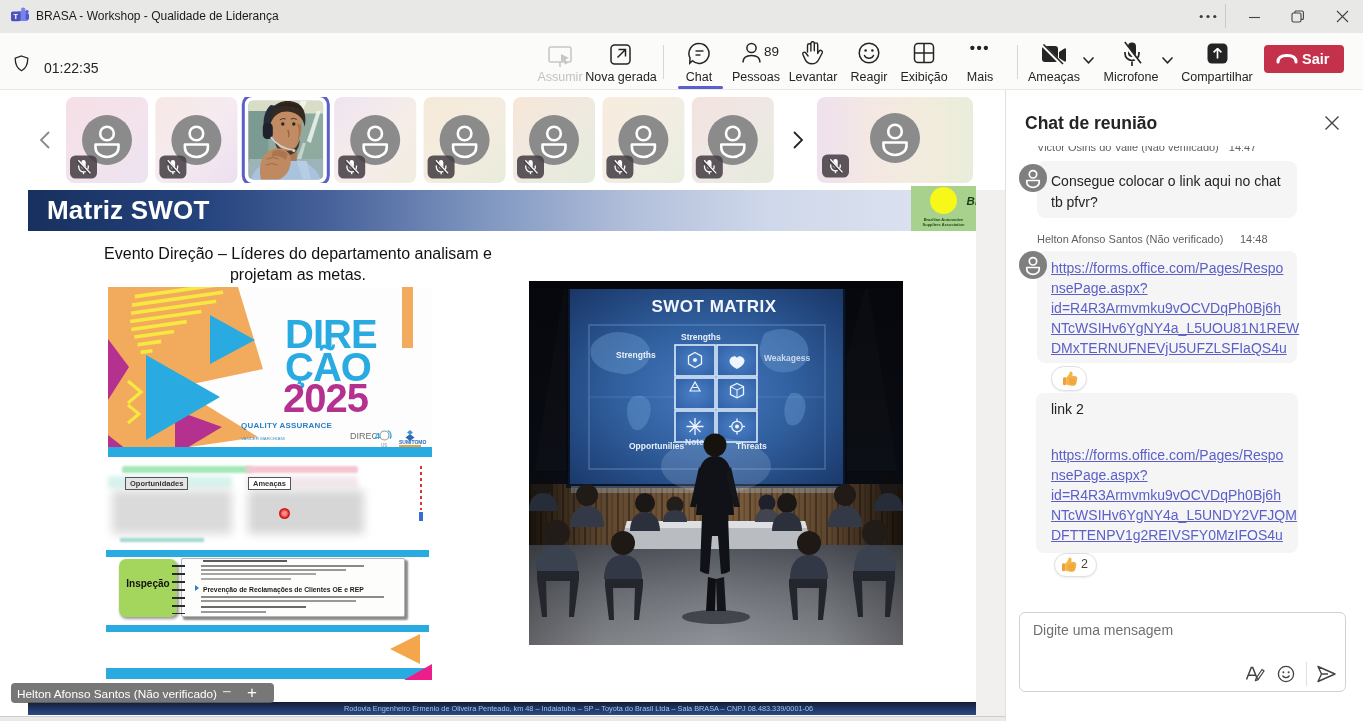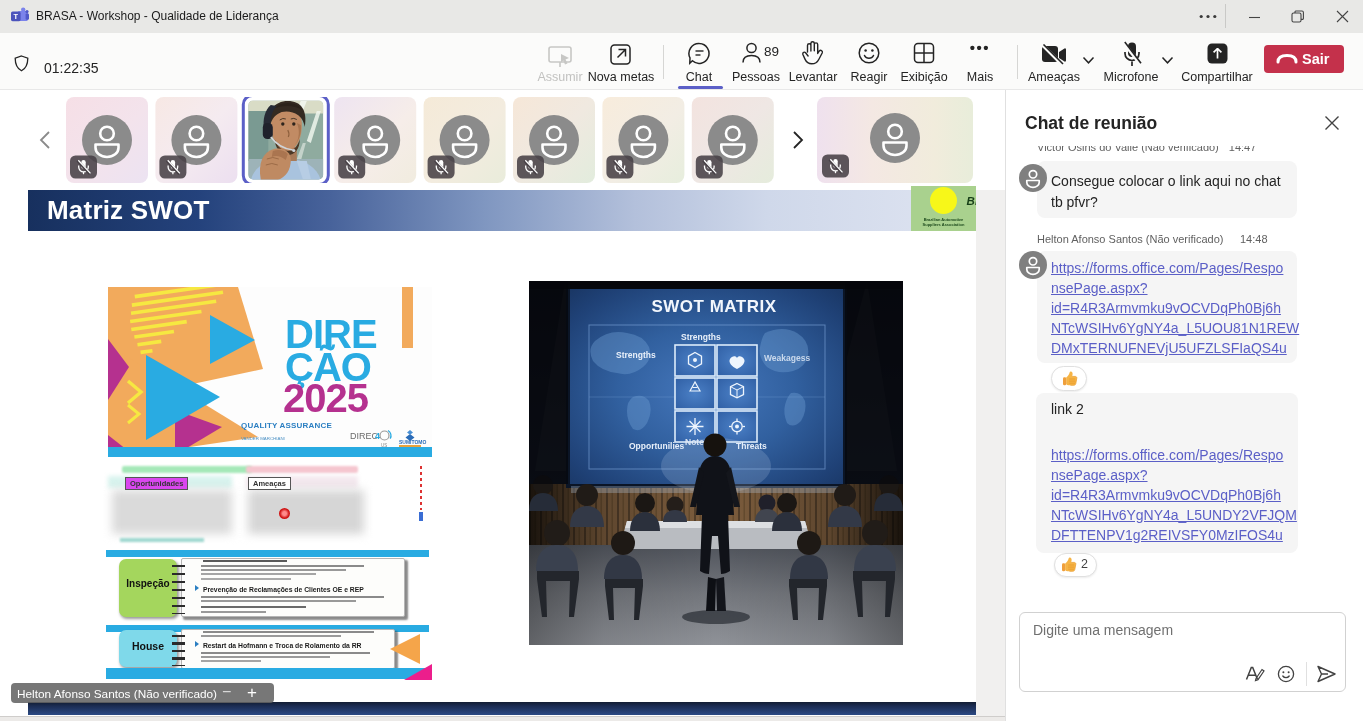--- a/index.html
+++ b/index.html
@@ -48,21 +48,21 @@
     <rect x="3" y="3" width="22" height="15" rx="2" fill="none" stroke="#c7c7c5" stroke-width="1.6"></rect>
     <line x1="14" y1="18" x2="14" y2="23" stroke="#c7c7c5" stroke-width="1.6"></line>
     <path d="M15 10 L23 14 L19.5 15.5 L21.5 19.5 L19 20.5 L17.3 16.5 L15 18.5 Z" fill="#c7c7c5"></path>
   </svg>
   <div class="abs" style="left:530px;top:37px;width:60px;text-align:center;font-size:12.5px;color:#c2c2c0;">Assumir</div>
 
   <svg class="abs" style="left:608px;top:9px" width="25" height="25" viewBox="0 0 25 25">
     <rect x="3" y="3" width="19" height="19" rx="3.5" fill="none" stroke="#242424" stroke-width="1.5"></rect>
     <path d="M10.5 7.5 h7 v7 M17.5 7.5 L9.5 15.5" fill="none" stroke="#242424" stroke-width="1.5"></path>
   </svg>
-  <div class="abs" style="left:581px;top:37px;width:80px;text-align:center;font-size:12.5px;color:#242424;">Nova metas</div>
+  <div class="abs" style="left:581px;top:37px;width:80px;text-align:center;font-size:12.5px;color:#242424;">Nova gerada</div>
 
   <div class="abs" style="left:663px;top:12px;width:1px;height:34px;background:#d6d6d4;"></div>
 
   <svg class="abs" style="left:687px;top:8px" width="25" height="25" viewBox="0 0 25 25">
     <path d="M12.5 2.6 A 9.9 9.9 0 1 1 5.4 19.8 L2.8 22.2 L3 16.9 A 9.9 9.9 0 0 1 12.5 2.6 Z" fill="none" stroke="#242424" stroke-width="1.5"></path>
     <line x1="8.5" y1="10" x2="16.5" y2="10" stroke="#242424" stroke-width="1.4"></line>
     <line x1="8.5" y1="14" x2="13.5" y2="14" stroke="#242424" stroke-width="1.4"></line>
   </svg>
   <div class="abs" style="left:669px;top:37px;width:60px;text-align:center;font-size:12.5px;color:#242424;">Chat</div>
   <div class="abs" style="left:678px;top:53px;width:45px;height:3px;border-radius:2px;background:#5b5fc7;"></div>
@@ -290,20 +290,21 @@
 
   <div class="abs" style="left:0;top:0;width:948px;height:41px;background:linear-gradient(90deg,#17305e 0%,#24427c 18%,#48639b 32%,#7f96c0 48%,#b3c0db 64%,#cfd8ea 78%,#dfe4f1 100%);"></div>
   <div class="abs" style="left:19px;top:5px;font-size:26px;font-weight:bold;color:#fff;letter-spacing:0.2px;">Matriz SWOT</div>
 
   <div class="abs" style="left:883px;top:-4px;width:65px;height:45px;background:#a9d18e;overflow:hidden;">
     <div class="abs" style="left:19px;top:1px;width:27px;height:27px;border-radius:50%;background:#f7f719;"></div>
     <div class="abs" style="left:0;top:9px;width:65px;text-align:center;font-size:11.5px;font-weight:bold;font-style:italic;color:#173f17;letter-spacing:0.2px;margin-left:44px;">BRASA</div>
     <div class="abs" style="left:0;top:32px;width:65px;text-align:center;font-size:4px;font-weight:bold;color:#1d4a1d;line-height:4.6px;">Brazilian Automotive<br>Suppliers Association</div>
   </div>
 
+  <div class="abs" style="left:60px;top:53px;width:420px;text-align:center;font-size:16px;color:#111;line-height:21px;">Evento Direção – Líderes do departamento analisam e projetam as metas.</div>
 
   <svg class="abs" style="left:80px;top:97px" width="324" height="170" viewBox="0 0 324 170">
     <rect width="324" height="170" fill="#fdfdfd"></rect>
 
     <path d="M0 0 L130 0 L155 82 L0 115 Z" fill="#f2aa5c"></path>
     <path d="M0 58 L150 150 L0 172 Z" fill="#f2aa5c"></path>
 
     <g fill="#f6e841" transform="rotate(-8 70 30)">
       <rect x="30" y="2" width="88" height="3.6"></rect>
       <rect x="26" y="10" width="92" height="3.6"></rect>
@@ -346,21 +347,21 @@
     <rect x="291" y="158" width="22" height="2.4" fill="#e8a33d"></rect>
 
     <rect x="0" y="160" width="324" height="10" fill="#29abe2"></rect>
   </svg>
 
   <div class="abs" style="left:80px;top:272px;width:324px;height:86px;">
     <div class="abs" style="left:14px;top:4px;width:130px;height:7px;background:#a5e8b8;border-radius:2px;filter:blur(1px);"></div>
     <div class="abs" style="left:138px;top:4px;width:112px;height:7px;background:#f5c6cf;border-radius:2px;filter:blur(1px);"></div>
     <div class="abs" style="left:0px;top:14px;width:124px;height:12px;background:#d8f3ee;filter:blur(2px);"></div>
     <div class="abs" style="left:138px;top:14px;width:112px;height:12px;background:#f3e8ee;filter:blur(2px);"></div>
-    <div class="abs" style="left:17px;top:15px;padding:1px 4px;border:1px solid #555;background:#d946ef;font-size:7.5px;font-weight:bold;color:#333;z-index:3;">Oportunidades</div>
+    <div class="abs" style="left:17px;top:15px;padding:1px 4px;border:1px solid #555;background:#e5e5e5;font-size:7.5px;font-weight:bold;color:#333;z-index:3;">Oportunidades</div>
     <div class="abs" style="left:140px;top:15px;padding:1px 4px;border:1px solid #555;background:#fff;font-size:7.5px;font-weight:bold;color:#333;z-index:3;">Ameaças</div>
     <div class="abs" style="left:4px;top:28px;width:120px;height:44px;background:#dadada;filter:blur(5px);"></div>
     <div class="abs" style="left:140px;top:28px;width:116px;height:44px;background:#d6d6d6;filter:blur(5px);"></div>
     <div class="abs" style="left:171px;top:46px;width:11px;height:11px;border-radius:50%;background:radial-gradient(circle,#ff8a8a 0 25%,#cc1111 60%,#ee3333 100%);"></div>
     <div class="abs" style="left:12px;top:76px;width:84px;height:4px;background:#9fd8d0;filter:blur(1px);"></div>
     <div class="abs" style="left:312px;top:4px;width:2px;height:44px;background:repeating-linear-gradient(180deg,#d33 0 3px,rgba(255,255,255,0) 3px 6px);"></div>
     <div class="abs" style="left:311px;top:50px;width:3.5px;height:9px;background:#3a6dd4;"></div>
   </div>
 
   <div class="abs" style="left:78px;top:360px;width:323px;height:7px;background:#29abe2;"></div>
@@ -377,32 +378,20 @@
     <div class="abs" style="left:85px;top:21.5px;width:90px;height:2px;background:#aaa;filter:blur(0.4px);"></div>
     <div class="abs" style="left:79px;top:28.5px;font-size:6.8px;font-weight:bold;color:#1a1a1a;white-space:nowrap;"><span style="display:inline-block;width:0;height:0;border-left:4.5px solid #2b7fc2;border-top:3px solid transparent;border-bottom:3px solid transparent;margin-right:2px;vertical-align:1px;"></span> Prevenção de Reclamações de Clientes OE e REP</div>
     <div class="abs" style="left:85px;top:40px;width:183px;height:2px;background:#8a8a8a;filter:blur(0.4px);"></div>
     <div class="abs" style="left:85px;top:44px;width:155px;height:2px;background:#999;filter:blur(0.4px);"></div>
     <div class="abs" style="left:85px;top:50px;width:105px;height:2.2px;background:#6a6a6a;filter:blur(0.4px);"></div>
     <div class="abs" style="left:85px;top:54.5px;width:65px;height:2px;background:#9a9a9a;filter:blur(0.4px);"></div>
   </div>
 
   <div class="abs" style="left:78px;top:435px;width:323px;height:7px;background:#29abe2;"></div>
 
-  <div class="abs" style="left:88px;top:438px;width:310px;height:42px;">
-    <div class="abs" style="left:65px;top:1px;width:214px;height:40px;background:#fdfdfb;border:1px solid #b5b5b5;border-radius:2px;box-shadow:2.5px 2.5px 2px rgba(40,40,40,0.55);"></div>
-    <div class="abs" style="left:3px;top:2px;width:58px;height:37px;background:#7fd9ea;border-radius:7px;box-shadow:1.5px 2px 3px rgba(0,0,0,0.4);"></div>
-    <div class="abs" style="left:3px;top:12px;width:58px;text-align:center;font-size:10.5px;font-weight:bold;color:#111;">House</div>
-    <div class="abs" style="left:56px;top:4px;width:13px;height:34px;background:repeating-linear-gradient(180deg,transparent 0 2.5px,#2b2b2b 2.5px 5px,transparent 5px 7.5px);"></div>
-    <div class="abs" style="left:87px;top:3px;width:171px;height:2px;background:#8a8a8a;filter:blur(0.4px);"></div>
-    <div class="abs" style="left:85px;top:7px;width:140px;height:2px;background:#9a9a9a;filter:blur(0.4px);"></div>
-    <div class="abs" style="left:79px;top:12.5px;font-size:6.8px;font-weight:bold;color:#1a1a1a;white-space:nowrap;"><span style="display:inline-block;width:0;height:0;border-left:4.5px solid #2b7fc2;border-top:3px solid transparent;border-bottom:3px solid transparent;margin-right:2px;vertical-align:1px;"></span> Restart da Hofmann e Troca de Rolamento da RR</div>
-    <div class="abs" style="left:85px;top:24px;width:169px;height:2px;background:#8a8a8a;filter:blur(0.4px);"></div>
-    <div class="abs" style="left:85px;top:28px;width:129px;height:2px;background:#9a9a9a;filter:blur(0.4px);"></div>
-    <div class="abs" style="left:85px;top:32px;width:60px;height:2px;background:#a5a5a5;filter:blur(0.4px);"></div>
-  </div>
   <svg class="abs" style="left:360px;top:444px" width="34" height="46" viewBox="0 0 34 46">
       <path d="M32 0 L2 15 L32 30 Z" fill="#f5a54a"></path>
     </svg>
 
   <div class="abs" style="left:78px;top:478px;width:323px;height:11px;background:#29abe2;"></div>
   <svg class="abs" style="left:376px;top:474px" width="28" height="16" viewBox="0 0 28 16">
       <path d="M28 0 L28 16 L0 16 Z" fill="#ec1e8c"></path>
     </svg>
 
 
@@ -560,20 +549,21 @@
       <path d="M195 296 l2 34 h-9 l-1 -32 Z" fill="#13151b"></path>
     </g>
 
     <rect x="0" y="0" width="39" height="203" fill="#06070c" opacity="0.75"></rect>
     <rect x="316" y="0" width="58" height="203" fill="#06070c" opacity="0.75"></rect>
     <rect x="0" y="0" width="374" height="8" fill="#05060a" opacity="0.9"></rect>
   </svg>
 
 
   <div class="abs" style="left:0;top:512px;width:948px;height:13px;background:linear-gradient(180deg,#121d33 0%,#1b2c52 30%,#2c4a84 100%);"></div>
+  <div class="abs" style="left:316px;top:514px;width:520px;text-align:left;font-size:7.3px;color:#9dc3e6;white-space:nowrap;">Rodovia Engenheiro Ermenio de Oliveira Penteado, km 48 – Indaiatuba – SP – Toyota do Brasil Ltda – Sala BRASA – CNPJ 08.483.339/0001-06</div>
   <div class="abs" style="left:920px;top:512.5px;font-size:11px;font-weight:bold;color:#ececec;margin-top:47px;">27</div>
 </div>
 
 <div class="abs" style="left:11px;top:683px;width:263px;height:20px;background:rgba(100,100,100,0.88);border-radius:4px;"></div>
 <div class="abs" style="left:17px;top:687px;font-size:11.8px;color:#fff;">Helton Afonso Santos (Não verificado)</div>
 <div class="abs" style="left:222px;top:683px;font-size:16px;color:#dcdcdc;">−</div>
 <div class="abs" style="left:247px;top:683px;font-size:17px;color:#fff;">+</div>
 
 <div class="abs" style="left:0;top:716px;width:1012px;height:5px;background:#eceae8;border-top:1px solid #cfcdcb;"></div>
 

